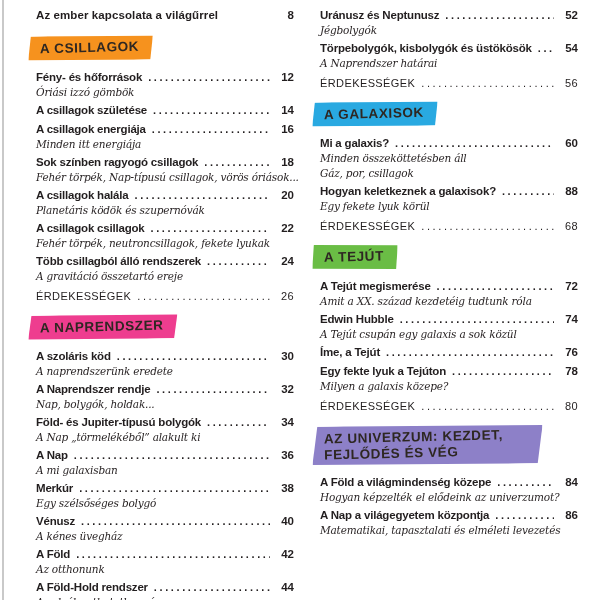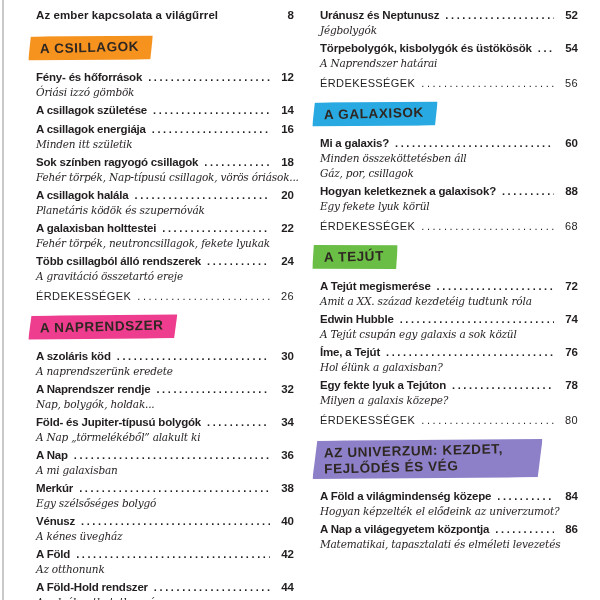--- a/index.html
+++ b/index.html
@@ -118,38 +118,38 @@
             <span class="entry-title">A csillagok születése</span>
             <span class="leader"></span>
             <span class="entry-page">14</span>
           </div>
         </div><div class="entry">
           <div class="entry-row">
             <span class="entry-title">A csillagok energiája</span>
             <span class="leader"></span>
             <span class="entry-page">16</span>
           </div>
-          <div class="entry-subtitle">Minden itt születik</div>
+          <div class="entry-subtitle">Minden itt energiája</div>
         </div><div class="entry">
           <div class="entry-row">
             <span class="entry-title">Sok színben ragyogó csillagok</span>
             <span class="leader"></span>
             <span class="entry-page">18</span>
           </div>
           <div class="entry-subtitle">Fehér törpék, Nap-típusú csillagok, vörös óriások...</div>
         </div><div class="entry">
           <div class="entry-row">
             <span class="entry-title">A csillagok halála</span>
             <span class="leader"></span>
             <span class="entry-page">20</span>
           </div>
           <div class="entry-subtitle">Planetáris ködök és szupernóvák</div>
         </div><div class="entry">
           <div class="entry-row">
-            <span class="entry-title">A galaxisban holttestei</span>
+            <span class="entry-title">A csillagok csillagok</span>
             <span class="leader"></span>
             <span class="entry-page">22</span>
           </div>
           <div class="entry-subtitle">Fehér törpék, neutroncsillagok, fekete lyukak</div>
         </div><div class="entry">
           <div class="entry-row">
             <span class="entry-title">Több csillagból álló rendszerek</span>
             <span class="leader"></span>
             <span class="entry-page">24</span>
           </div>
@@ -281,21 +281,20 @@
             <span class="leader"></span>
             <span class="entry-page">74</span>
           </div>
           <div class="entry-subtitle">A Tejút csupán egy galaxis a sok közül</div>
         </div><div class="entry">
           <div class="entry-row">
             <span class="entry-title">Íme, a Tejút</span>
             <span class="leader"></span>
             <span class="entry-page">76</span>
           </div>
-          <div class="entry-subtitle">Hol élünk a galaxisban?</div>
         </div><div class="entry">
           <div class="entry-row">
             <span class="entry-title">Egy fekte lyuk a Tejúton</span>
             <span class="leader"></span>
             <span class="entry-page">78</span>
           </div>
           <div class="entry-subtitle">Milyen a galaxis közepe?</div>
         </div><div class="entry highlights">
           <div class="entry-row">
             <span class="entry-title">ÉRDEKESSÉGEK</span>

